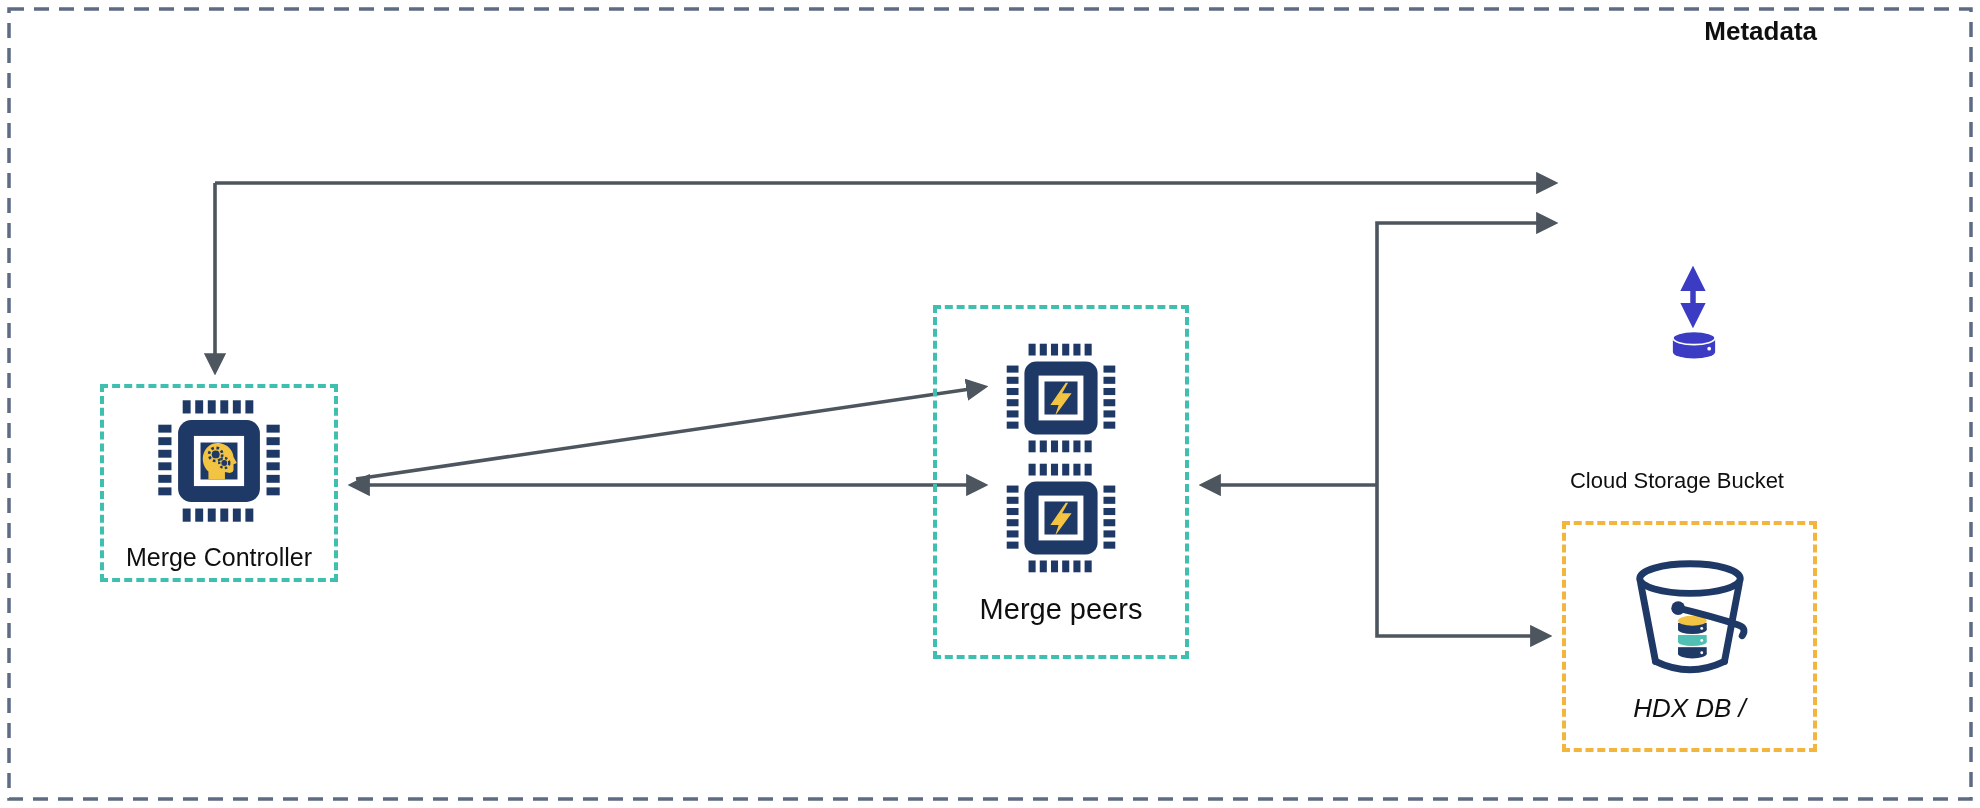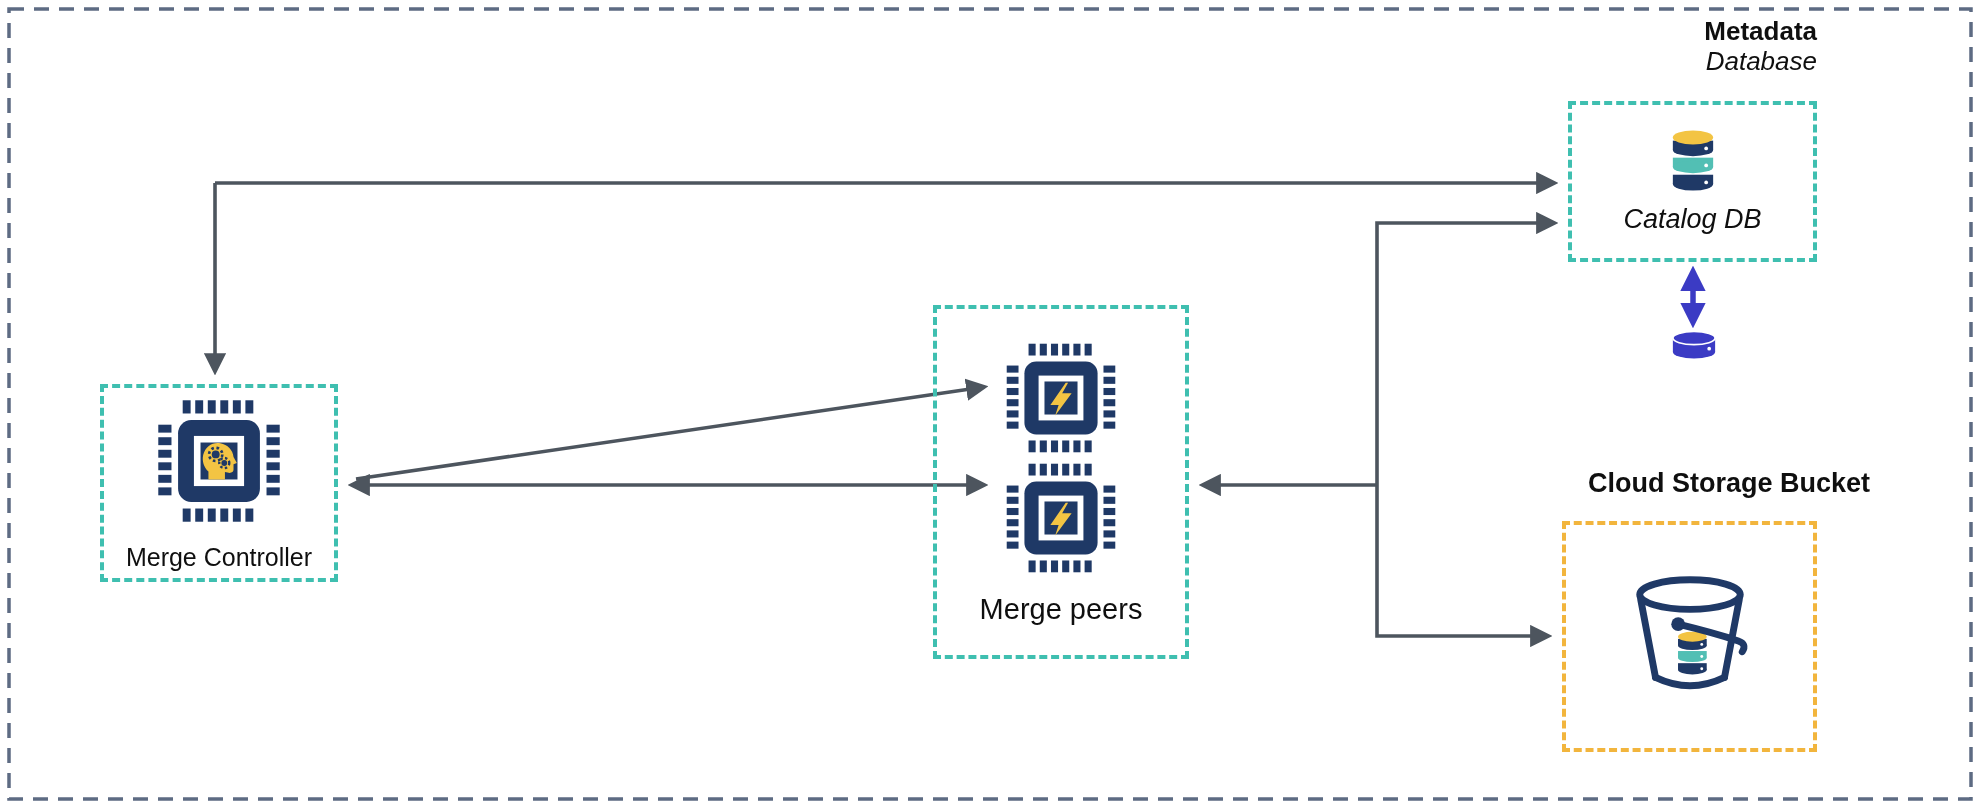--- a/index.html
+++ b/index.html
@@ -23,21 +23,21 @@
   .outer-rect{stroke:var(--outer-border);stroke-width:3.5;fill:none;stroke-dasharray:15 10;}
   .lbl{white-space:nowrap;}
   .ctrl-lbl{font-size:25px;margin-top:12px;}
   .peers-lbl{font-size:29px;margin-top:16px;}
   .cat-lbl{font-size:27px;font-style:italic;margin-top:8px;}
   .bkt-lbl{font-size:26px;font-style:italic;line-height:1.2;text-align:center;margin-top:2px;}
   .title{position:absolute;z-index:2;text-align:right;}
   .meta-title{left:1568px;top:16px;width:249px;font-size:26px;line-height:1.16;}
   .meta-line1{font-weight:bold;}
   .meta-line2{font-style:italic;}
-  .cloud-title{left:1510px;top:468px;width:360px;font-size:27px;font-weight:bold;}
+  .cloud-title{left:1424px;top:468px;width:360px;font-size:22px;font-weight:normal;}
   .pv-label{position:absolute;z-index:2;left:1594px;top:360px;width:200px;text-align:center;
     color:var(--volume-blue);font-style:italic;font-size:18px;line-height:1.45;}
   .grpc-label{position:absolute;z-index:2;left:432px;top:507px;width:300px;text-align:center;font-size:20px;}
   .icon-wrap{display:flex;flex-direction:column;align-items:center;}
 </style>
 </head>
 <body>
 
 <div id="canvas">
 
@@ -175,40 +175,22 @@
         <rect x="31" y="31" width="38" height="38" fill="#fff"></rect>
         <rect x="36" y="36" width="28" height="28" fill="var(--navy)"></rect>
         <polygon points="54,37 41,56 48,56 45,65 59,46 51,46 56,37" fill="var(--icon-yellow)"></polygon>
       </svg>
     </span>
     <div class="lbl peers-lbl">Merge peers</div>
   </div>
 
   <div class="title meta-title">
     <div class="meta-line1">Metadata</div>
-    <div class="meta-line2">Database</div>
-  </div>
-
-  <div class="node teal-box" style="left:1568px;top:101px;width:241px;height:153px;justify-content:center;">
-    <span>
-      <svg width="62" height="64" viewBox="0 0 80 82">
-        <rect x="14" y="16" width="52" height="12" fill="var(--navy)"></rect>
-          <ellipse cx="40" cy="28" rx="26" ry="8" fill="var(--navy)"></ellipse>
-        <circle cx="57" cy="26" r="2.4" fill="#fff"></circle>
-        <rect x="14" y="38" width="52" height="12" fill="var(--icon-teal)"></rect>
-          <ellipse cx="40" cy="50" rx="26" ry="8" fill="var(--icon-teal)"></ellipse>
-        <circle cx="57" cy="48" r="2.4" fill="#fff"></circle>
-        <rect x="14" y="60" width="52" height="12" fill="var(--navy)"></rect>
-          <ellipse cx="40" cy="72" rx="26" ry="8.5" fill="var(--navy)"></ellipse>
-        <circle cx="57" cy="70" r="2.4" fill="#fff"></circle>
-        <ellipse cx="40" cy="12" rx="26" ry="9" fill="var(--icon-yellow)"></ellipse>
-      </svg>
-    </span>
-    <div class="lbl cat-lbl">Catalog DB</div>
-  </div>
+  </div>
+
 
   <div class="node" style="left:1660px;top:328px;width:68px;">
     <span>
       <svg width="66" height="36" viewBox="0 0 100 54">
         <rect x="18" y="16" width="64" height="20" fill="var(--volume-blue)"></rect>
         <ellipse cx="50" cy="36" rx="32" ry="10" fill="var(--volume-blue)"></ellipse>
         <ellipse cx="50" cy="15" rx="32" ry="10" fill="var(--volume-blue)" stroke="#fff" stroke-width="2.6"></ellipse>
         <circle cx="73" cy="31" r="2.8" fill="#fff"></circle>
       </svg>
     </span>
@@ -233,17 +215,18 @@
           <rect x="14" y="60" width="52" height="12" fill="var(--navy)"></rect>
             <ellipse cx="40" cy="72" rx="26" ry="8.5" fill="var(--navy)"></ellipse>
           <circle cx="57" cy="70" r="2.6" fill="#fff"></circle>
           <ellipse cx="40" cy="12" rx="26" ry="9" fill="var(--icon-yellow)"></ellipse>
         </g>
         <circle cx="58" cy="60" r="7" fill="var(--navy)"></circle>
         <path d="M58 60 Q95 69 119 77 Q128 80 123 88" stroke="var(--navy)" stroke-width="7" stroke-linecap="round" fill="none"></path>
       </svg>
     </span>
     <div class="bkt-lbl">
+      <div>HDX DB /</div>
     </div>
   </div>
 
 
 </div>
 
 </body></html>

